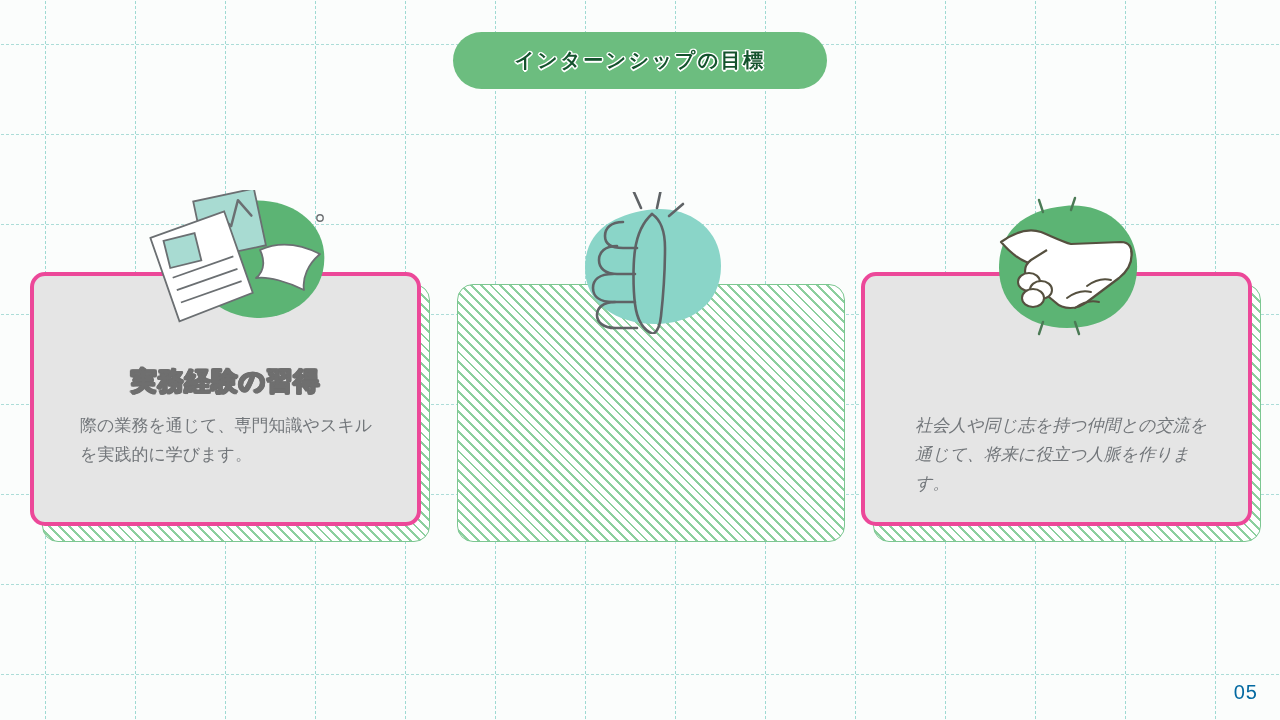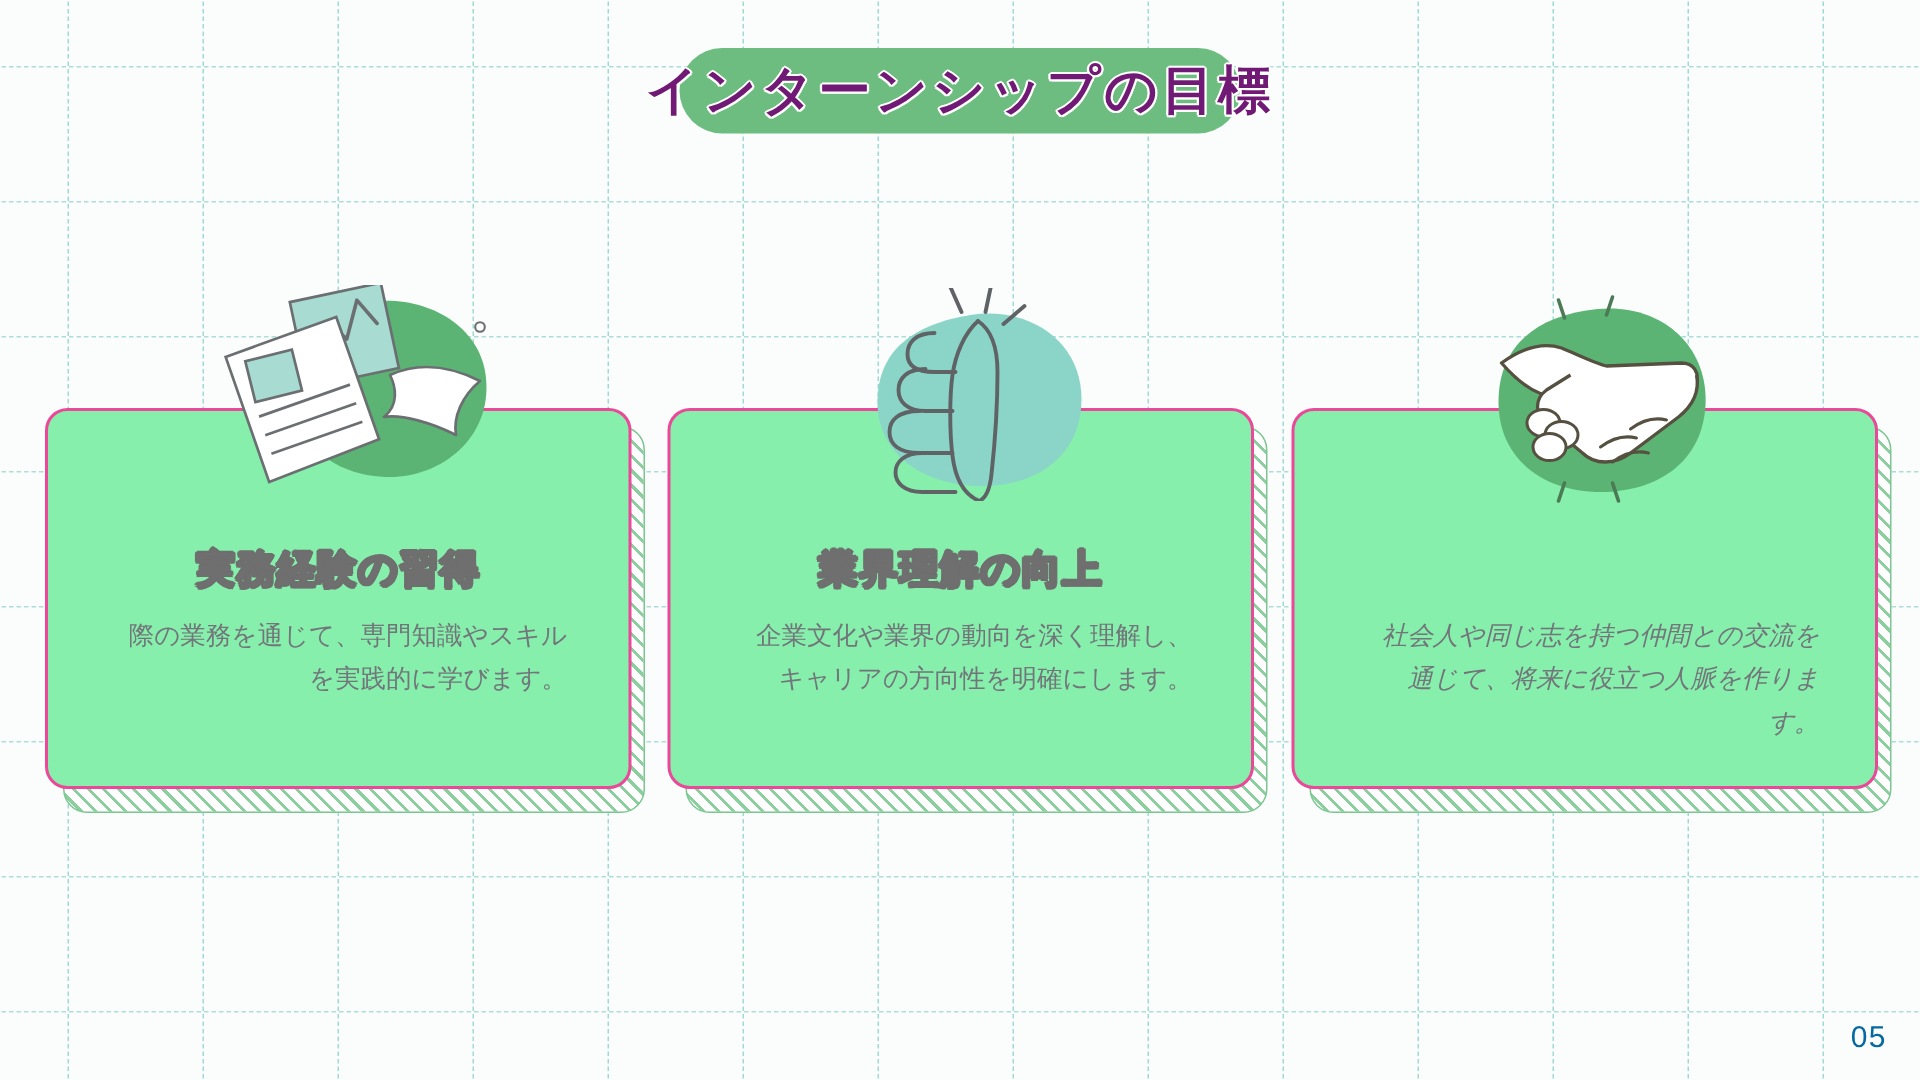--- a/index.html
+++ b/index.html
@@ -47,22 +47,22 @@
     width: 374px;
     height: 57px;
     border-radius: 29px;
     background: #6cbd7f;
     display: flex;
     align-items: center;
     justify-content: center;
     z-index: 5;
   }
   .title-pill .title-text {
-    color: #701a75;
-    font-size: 35px;
+    color: #14532d;
+    font-size: 20px;
     font-weight: bold;
     letter-spacing: 2.5px;
     white-space: nowrap;
     text-shadow:
       1.5px 0 0 #ffffff, -1.5px 0 0 #ffffff,
       0 1.5px 0 #ffffff, 0 -1.5px 0 #ffffff,
       1px 1px 0 #ffffff, -1px -1px 0 #ffffff,
       1px -1px 0 #ffffff, -1px 1px 0 #ffffff;
   }
 
@@ -103,23 +103,23 @@
     z-index: 1;
   }
 
   .card {
     position: absolute;
     left: 8px;
     top: 76px;
     width: 391px;
     height: 254px;
     box-sizing: border-box;
-    border: 2px solid #ec4899;
+    border: 4px solid #ec4899;
     border-radius: 15px;
-    background: #86efac;
+    background: #e5e5e5;
     z-index: 2;
   }
 
   .card-title {
     position: absolute;
     left: 0;
     right: 0;
     top: 88px;
     text-align: center;
     color: #6f6f6f;
@@ -133,21 +133,21 @@
       1px -1px 0 #6f6f6f, -1px 1px 0 #6f6f6f;
   }
   .card-body {
     position: absolute;
     left: 46px;
     width: 300px;
     top: 135px;
     color: #72767a;
     font-size: 17px;
     line-height: 29px;
-    text-align: right;
+    text-align: left;
   }
   .card-wrap.c2 .card-body { left: 48px; }
   .card-wrap.c3 .card-body { left: 50px; font-style: italic; }
 
   
   .card-icon {
     position: absolute;
     z-index: 4;
     pointer-events: none;
   }
@@ -221,24 +221,20 @@
           <line x1="31" y1="91" x2="95" y2="85" stroke="#6b6f72" stroke-width="1.8"></line>
           <line x1="32" y1="104" x2="96" y2="98" stroke="#6b6f72" stroke-width="1.8"></line>
         </g>
         <path d="M118 60 C140 50 162 56 178 64 C166 74 160 88 162 100 C146 92 126 86 114 88 C124 80 122 68 118 60 Z" fill="#ffffff" stroke="#6b6f72" stroke-width="1.8" stroke-linejoin="round"></path>
       </svg>
     </div>
   </div>
 
   <div class="card-wrap c2">
     <div class="card-shadow"></div>
-    <div class="card">
-      <div class="card-title">業界理解の向上</div>
-      <div class="card-body">企業文化や業界の動向を深く理解し、キャリアの方向性を明確にします。</div>
-    </div>
     <div class="card-icon icon-2">
       <svg viewBox="0 0 190 142" width="190" height="142">
         <path d="M92 18 C132 12 166 36 166 74 C166 112 136 132 100 132 C62 132 30 112 30 76 C30 40 56 24 92 18 Z" fill="#8ad5c8"></path>
         <g stroke="#5f6366" stroke-width="2.6" fill="none" stroke-linecap="round">
           <line x1="86" y1="16" x2="78" y2="-2"></line>
           <line x1="102" y1="16" x2="106" y2="-3"></line>
           <line x1="114" y1="24" x2="128" y2="12"></line>
         </g>
         <g fill="none" stroke="#5f6366" stroke-width="2.6" stroke-linecap="round" stroke-linejoin="round">
           <path d="M97 22 C88 30 82 44 80 58 C78 72 78 96 80 112 C82 128 88 138 98 142"></path>

